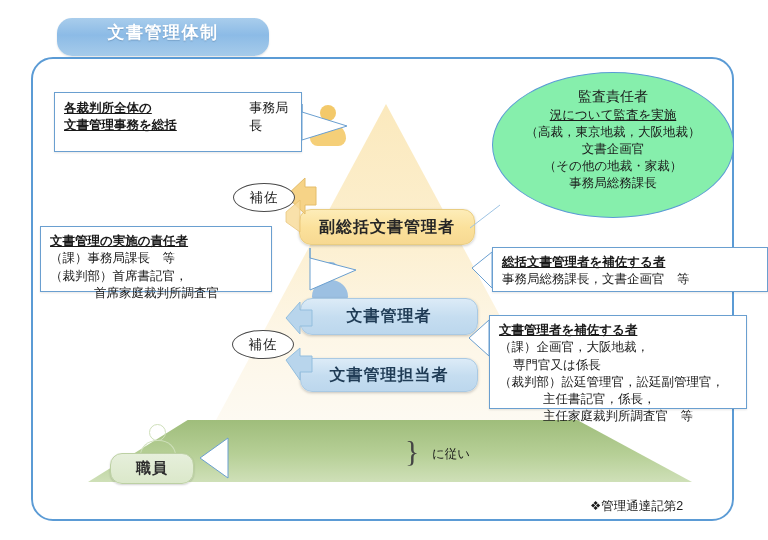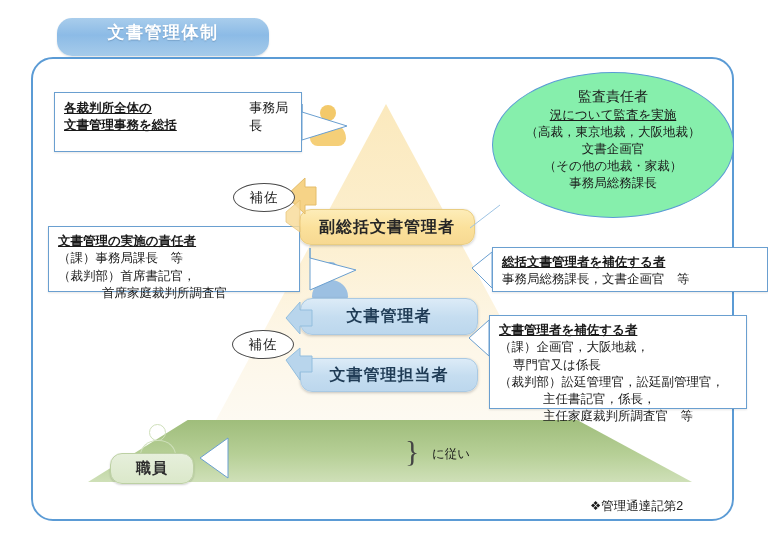--- a/index.html
+++ b/index.html
@@ -107,21 +107,21 @@
     box-sizing:border-box;padding:6px 9px 7px 9px;
     font-size:12.5px;line-height:1.38;color:#1a1a1a;
     box-shadow:0 1px 2px rgba(0,0,0,.10);
   }
   .callout .hdr{font-weight:bold;text-decoration:underline;display:inline-block;}
   .callout .indent1{padding-left:14px;}
   .callout .indent2{padding-left:44px;}
   .row-flex{display:flex;align-items:center;gap:18px;}
 
   #callout-jimukyoku{left:54px;top:92px;width:248px;height:60px;}
-  #callout-jisshi{left:48px;top:226px;width:252px;height:66px;}
+  #callout-jisshi{left:40px;top:226px;width:232px;height:66px;}
   #callout-hosa-top{left:492px;top:247px;width:276px;height:45px;}
   #callout-hosa-bottom{left:489px;top:315px;width:258px;height:94px;}
   #callout-staff{left:228px;top:432px;width:250px;height:54px;
      padding:6px 8px;font-size:12.5px;}
   #callout-staff .strong{font-weight:bold;text-decoration:underline;}
 
   
   .ellipse-audit{
     position:absolute;left:492px;top:72px;width:242px;height:146px;
     border:1.6px solid #5b9bd5;border-radius:50%;

